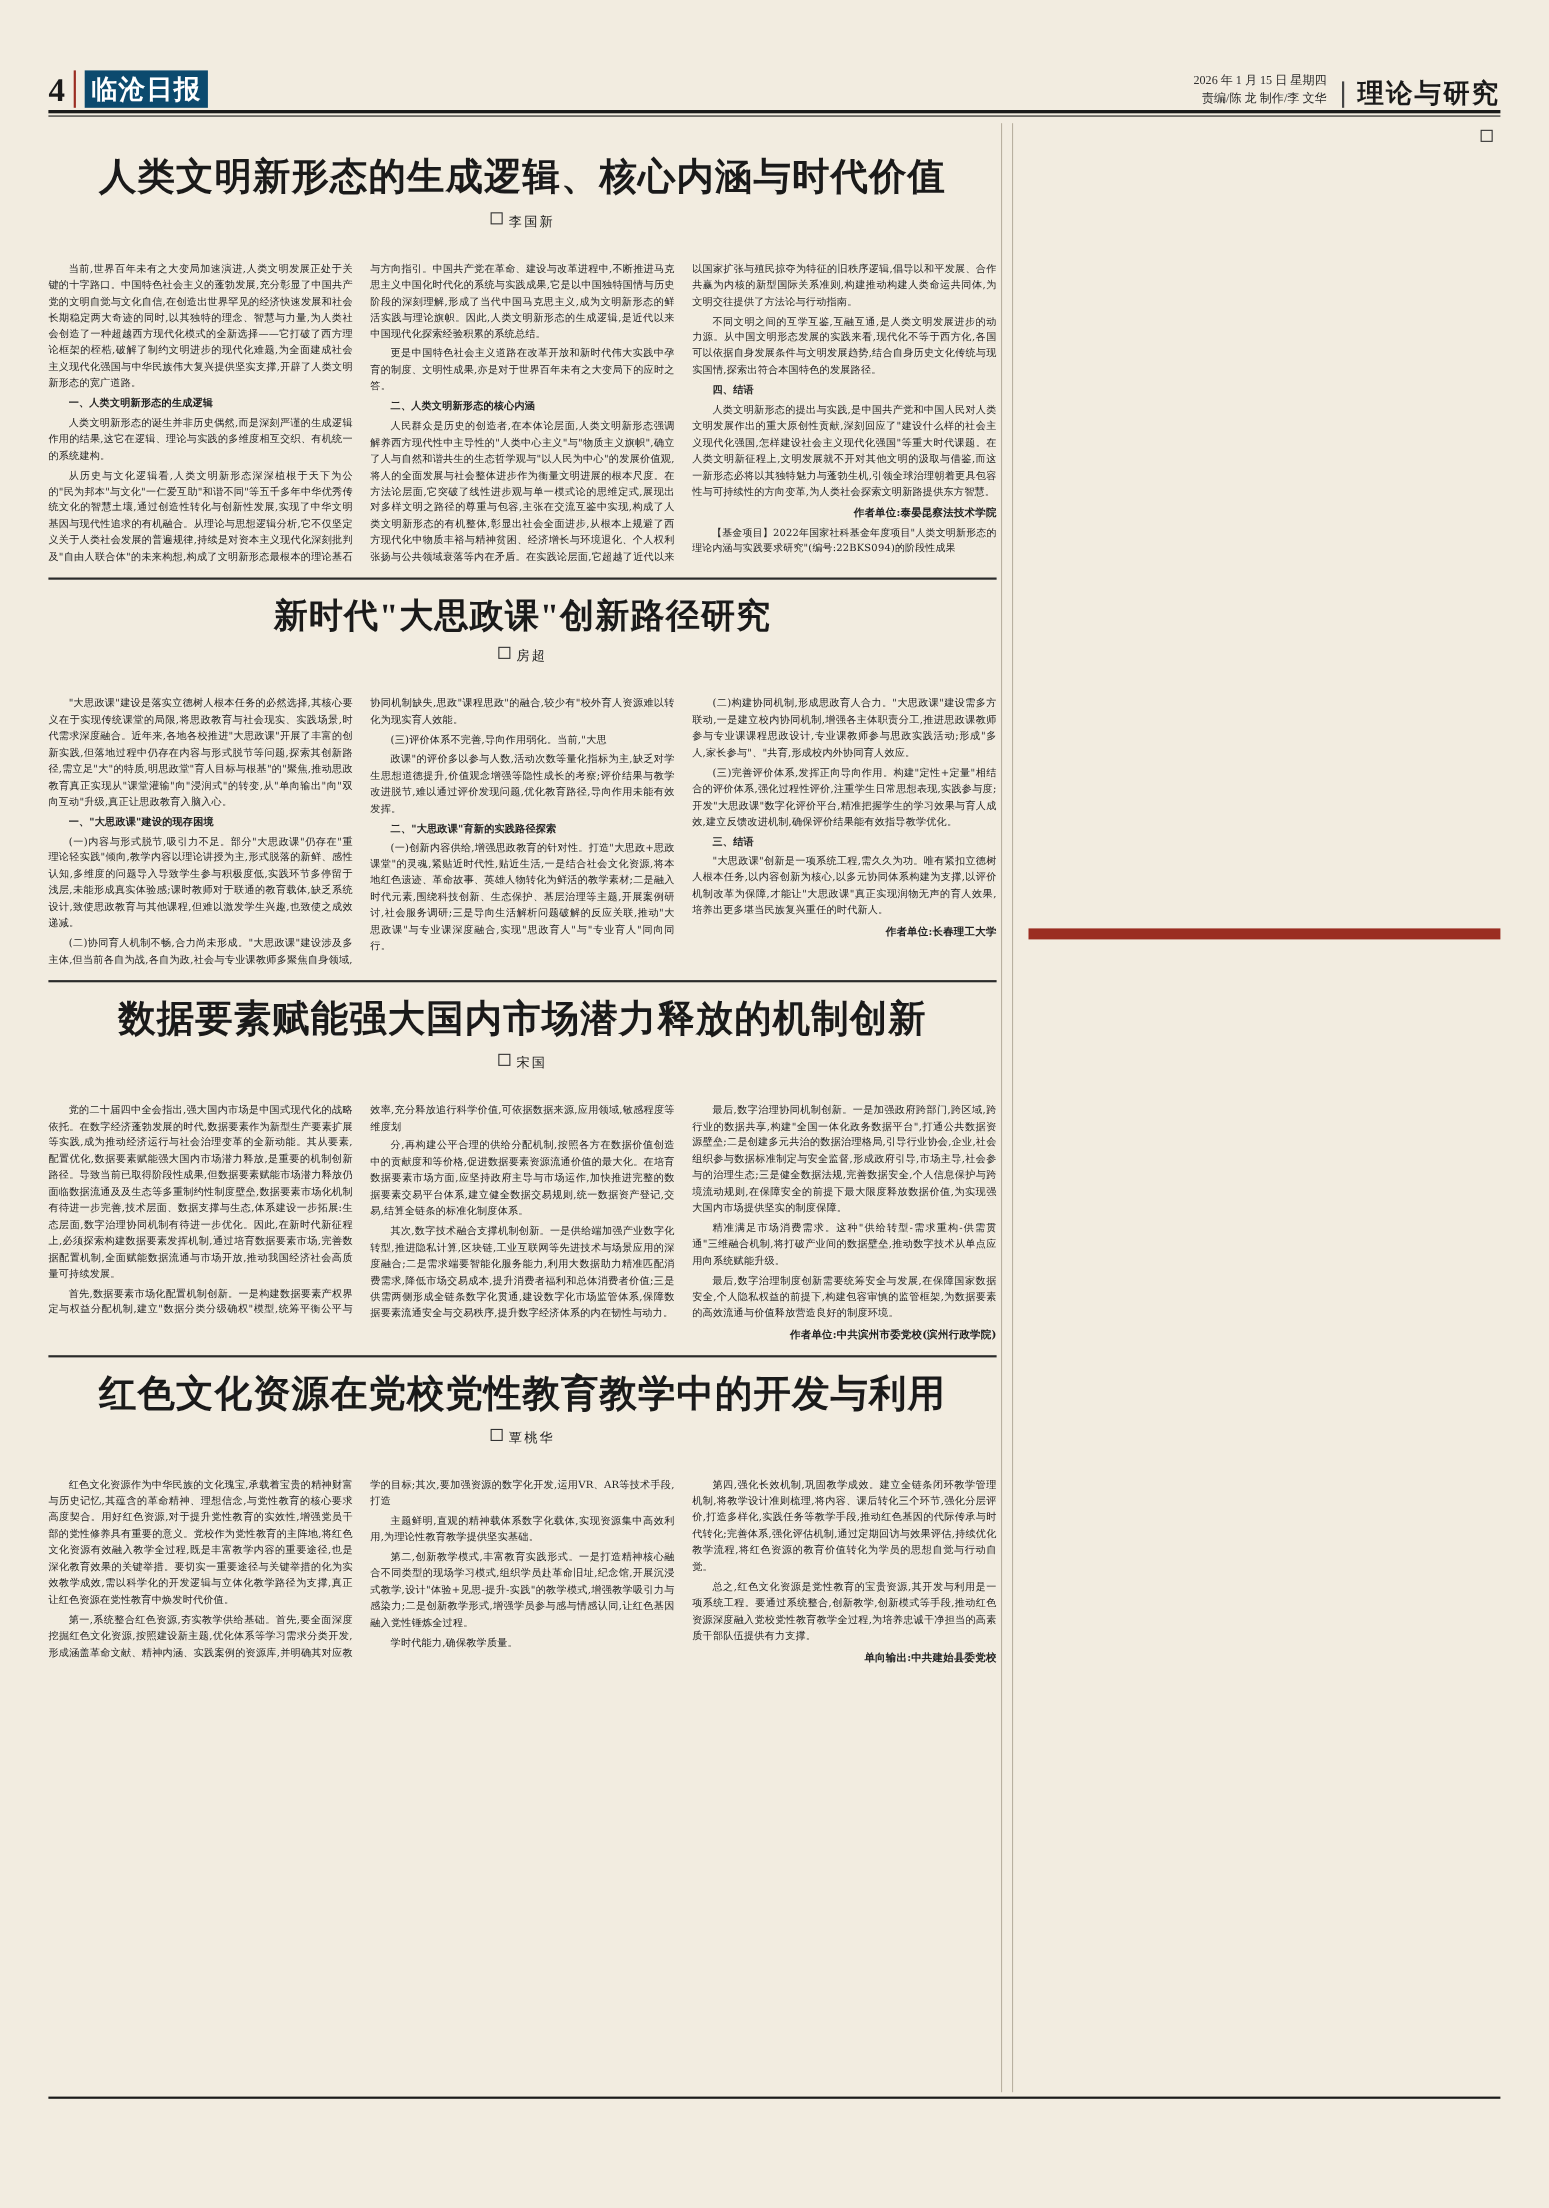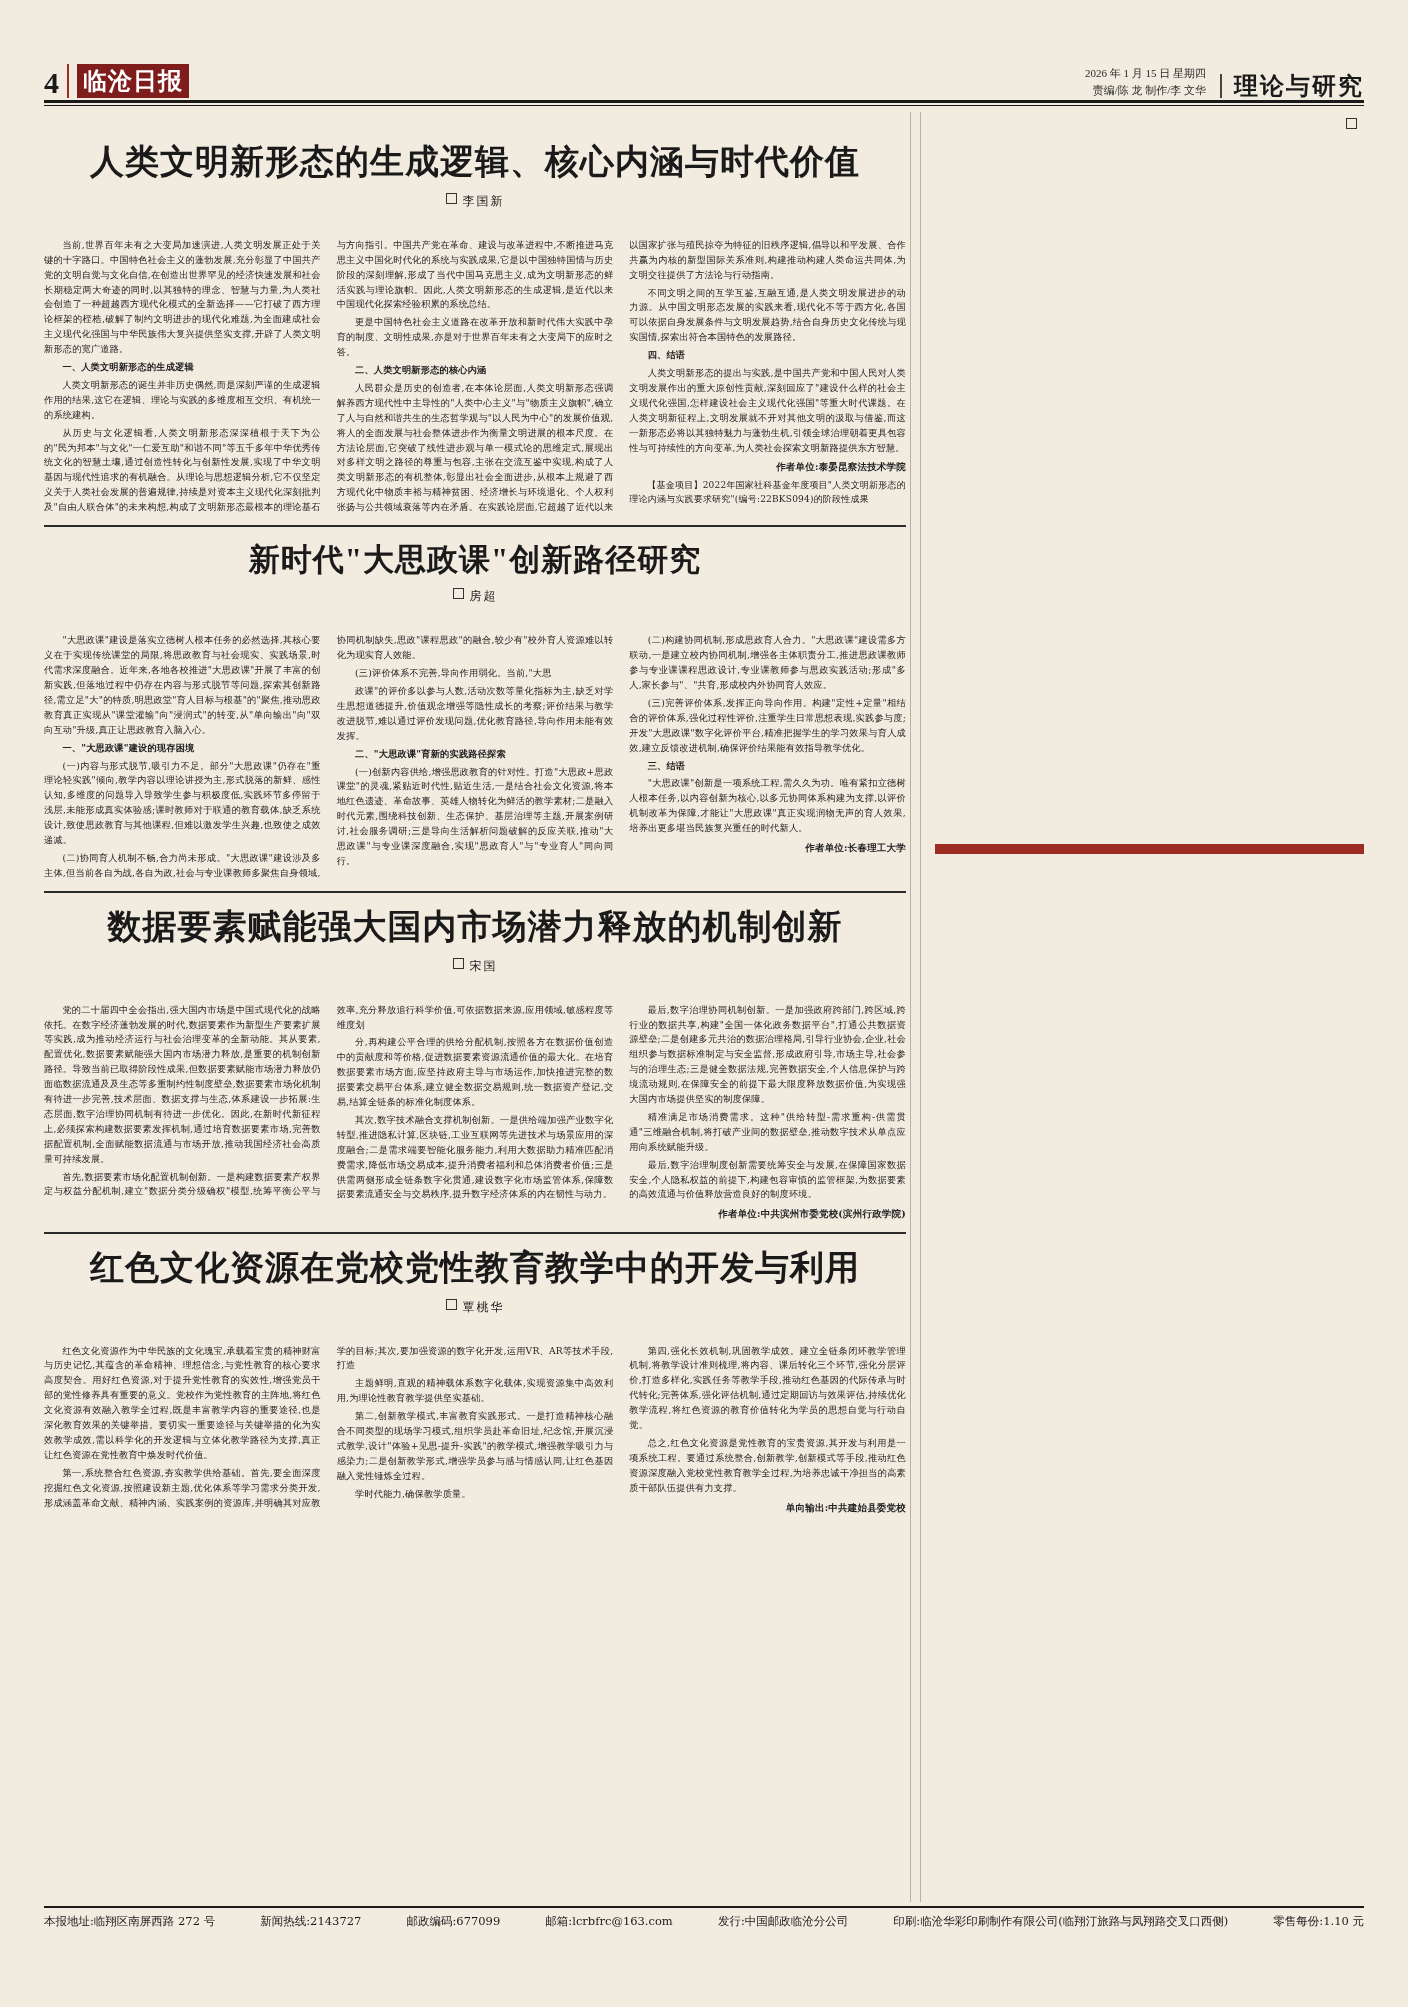--- a/index.html
+++ b/index.html
@@ -23,21 +23,21 @@
   .mast-left{display:flex;align-items:flex-end;gap:8px;}
   .page-num{
     font-size:30px;font-weight:bold;color:#1a1a1a;line-height:1;
     font-family:"Liberation Serif",serif;
   }
   .paper-name{
     display:flex;align-items:center;gap:4px;
     border-left:2px solid #9b2d22;padding-left:8px;
   }
   .paper-logo{
-    background:#7f1d1d;color:#fff;font-size:24px;font-weight:bold;
+    background:#0c4a6e;color:#fff;font-size:24px;font-weight:bold;
     padding:1px 6px;letter-spacing:1px;font-family:"DejaVu Serif",serif;
   }
   .mast-right{display:flex;align-items:flex-end;gap:14px;margin-left:21px;}
   .mast-meta{font-size:11px;color:#2b2b2b;line-height:1.5;text-align:right;}
   .mast-meta div{white-space:nowrap;}
   .section-title{
     font-size:24px;font-weight:bold;letter-spacing:2px;
     border-left:2px solid #444;padding-left:12px;line-height:1;
   }
   .mast-rule{
@@ -244,23 +244,14 @@
         <p></p>
         <p></p>
         <div class="sig"></div>
       </div>
       <div class="email-bar"></div>
     </div>
 
   </div>
 
   <div class="footer-rule"></div>
-  <div class="footer">
-    <span>本报地址:临翔区南屏西路 272 号</span>
-    <span>新闻热线:2143727</span>
-    <span>邮政编码:677099</span>
-    <span>邮箱:lcrbfrc@163.com</span>
-    <span>发行:中国邮政临沧分公司</span>
-    <span>印刷:临沧华彩印刷制作有限公司(临翔汀旅路与凤翔路交叉口西侧)</span>
-    <span>零售每份:1.10 元</span>
-  </div>
 
 </div>
 
 </body></html>

